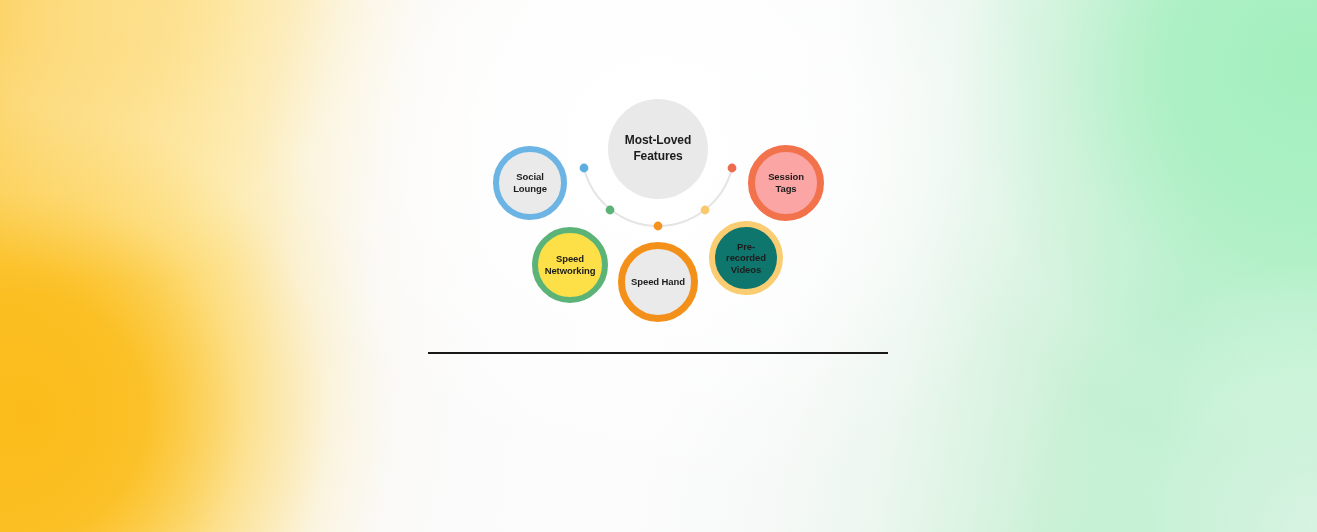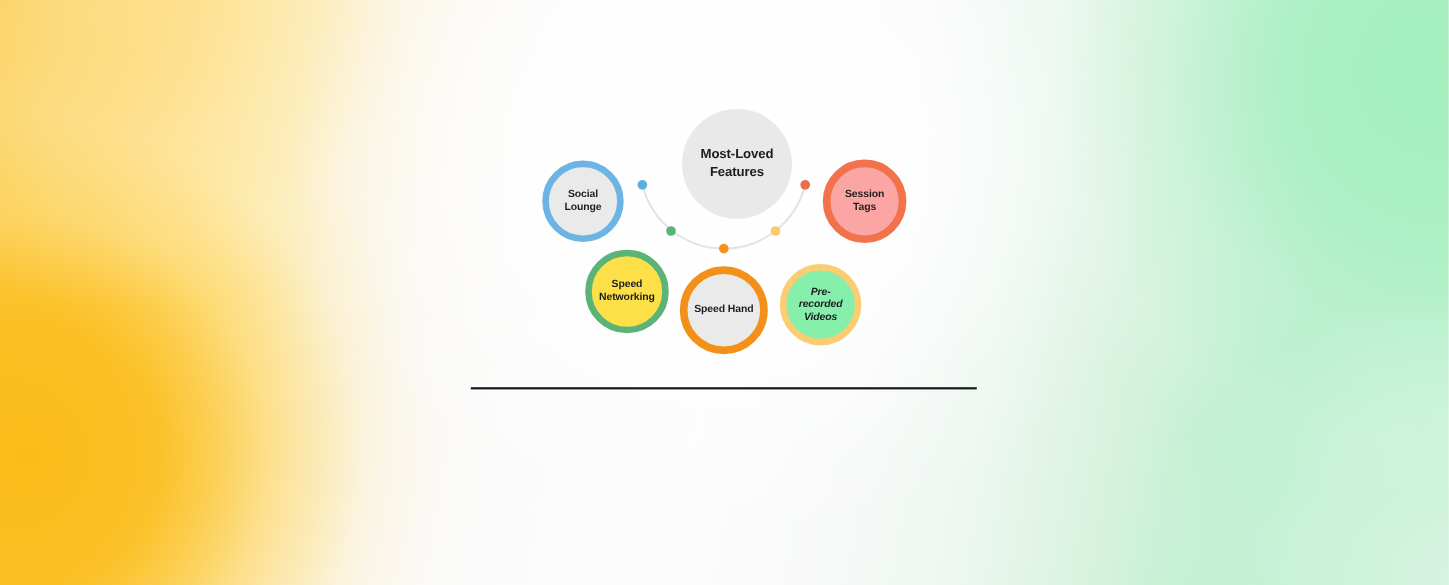--- a/index.html
+++ b/index.html
@@ -164,33 +164,33 @@
   <div class="diagram" id="diagram-root">
     <svg id="diagram-svg" width="460" height="260" viewBox="0 0 460 260">
         <path d="M 156 88 A 76.21 76.21 0 0 0 304 88" fill="none" stroke="#E4E4E4" stroke-width="2" stroke-linecap="round"></path>
         <circle cx="156" cy="88" r="4.4" fill="#5CAEE0"></circle>
         <circle cx="182" cy="130" r="4.4" fill="#5CB377"></circle>
         <circle cx="230" cy="146" r="4.4" fill="#F5921E"></circle>
         <circle cx="277" cy="130" r="4.4" fill="#F9C96C"></circle>
         <circle cx="304" cy="88" r="4.4" fill="#EE6B4D"></circle>
       </svg>
     <div id="node-layer">
-        <div class="node node-center" style="left: 192px; top: 19px; width: 100px; height: 100px; background: rgb(233, 233, 233);">
+        <div class="node node-center" style="left: 180px; top: 19px; width: 100px; height: 100px; background: rgb(233, 233, 233);">
           <span class="node-label">Most-Loved Features</span>
         </div>
         <div class="node node-ring" style="left: 65px; top: 66px; width: 74px; height: 74px; background: rgb(234, 234, 234); border-width: 6px; border-color: rgb(108, 180, 227); justify-content: center;">
           <span class="node-label">Social Lounge</span>
         </div>
         <div class="node node-ring" style="left: 104px; top: 147px; width: 76px; height: 76px; background: #fde047; border-width: 6px; border-color: rgb(92, 179, 119);">
           <span class="node-label">Speed Networking</span>
         </div>
         <div class="node node-ring" style="left: 190px; top: 162px; width: 80px; height: 80px; background: rgb(234, 234, 234); border-width: 7px; border-color: rgb(243, 144, 25);">
           <span class="node-label">Speed Hand</span>
         </div>
-        <div class="node node-ring" style="left: 281px; top: 160px; width: 74px; height: 74px; background: #86efac; border-width: 6px; border-color: rgb(250, 205, 114); font-style: italic;">
+        <div class="node node-ring" style="left: 281px; top: 141px; width: 74px; height: 74px; background: #0f766e; border-width: 6px; border-color: rgb(250, 205, 114);">
           <span class="node-label">Pre-recorded Videos</span>
         </div>
         <div class="node node-ring" style="left: 320px; top: 65px; width: 76px; height: 76px; background: #fca5a5; border-width: 7px; border-color: rgb(242, 114, 76);">
           <span class="node-label">Session Tags</span>
         </div>
       </div>
   </div>
 
   <div class="divider"></div>
 

